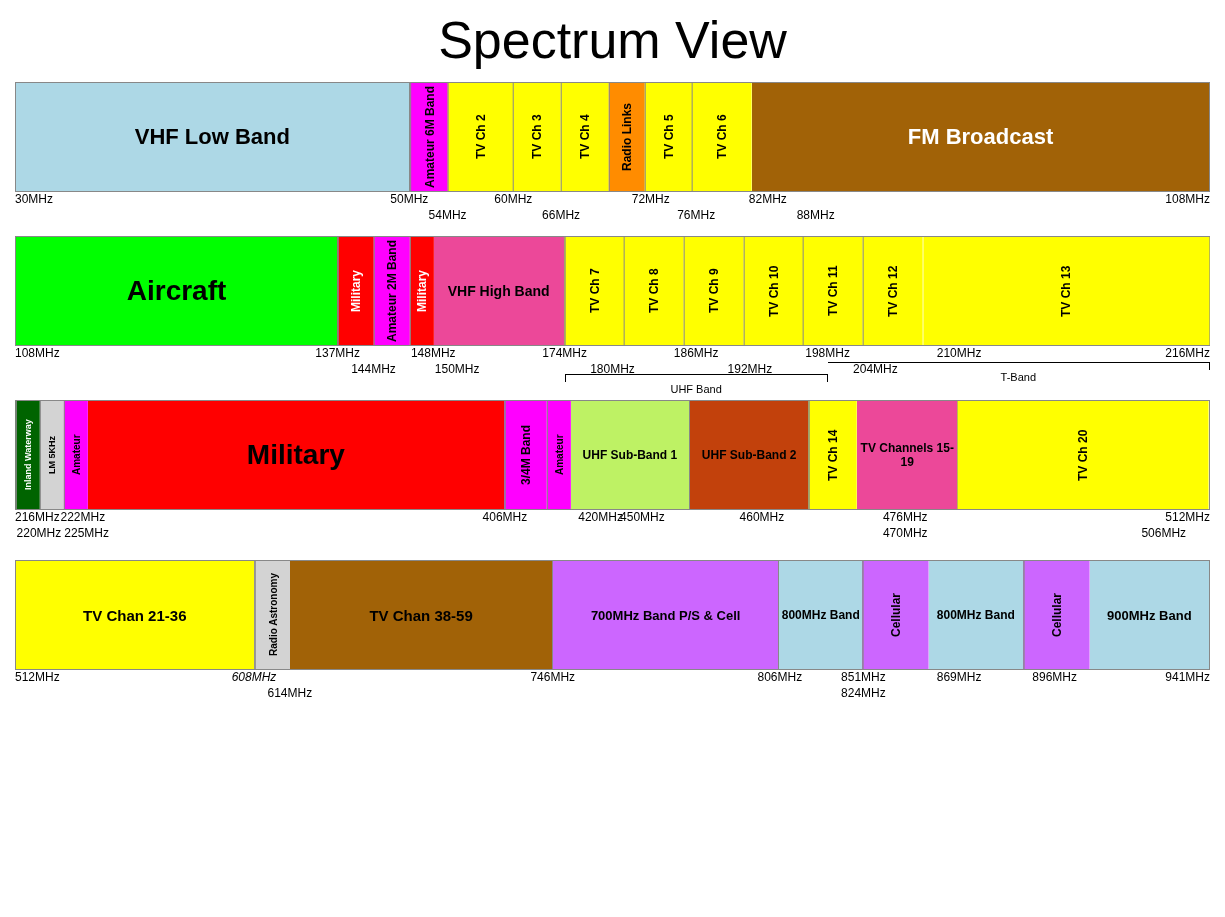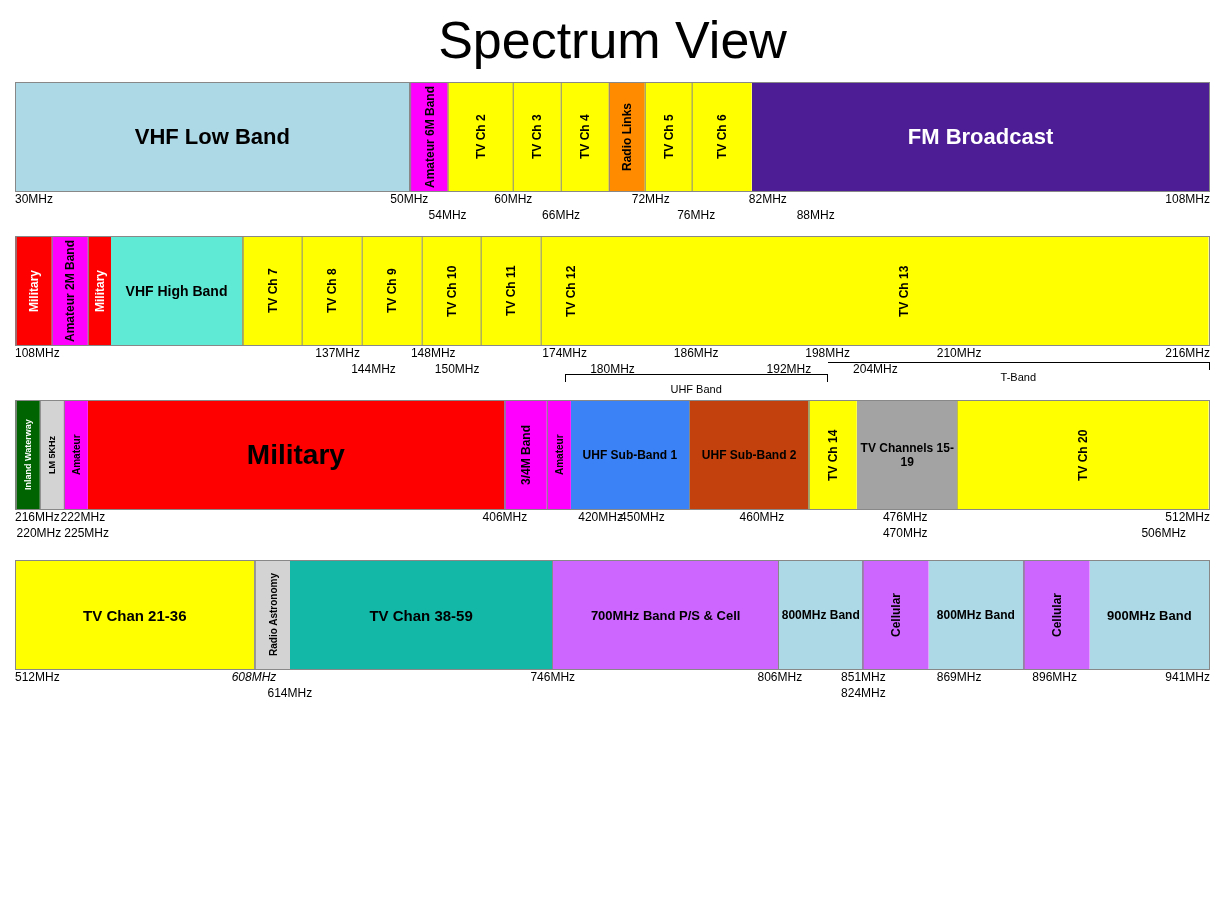--- a/index.html
+++ b/index.html
@@ -119,84 +119,85 @@
 
   <div class="band-row row1">
     <div class="band-segment seg-vhf-low" style="background:#add8e6; flex:0 0 33%; font-size:22px;">VHF Low Band</div>
     <div class="band-segment seg-amateur-6m vertical-text" style="background:#ff00ff; flex:0 0 3.2%;">Amateur 6M Band</div>
     <div class="band-segment seg-tv2 vertical-text" style="background:#ffff00; flex:0 0 5.5%;">TV Ch 2</div>
     <div class="band-segment seg-tv3 vertical-text" style="background:#ffff00; flex:0 0 4%;">TV Ch 3</div>
     <div class="band-segment seg-tv4 vertical-text" style="background:#ffff00; flex:0 0 4%;">TV Ch 4</div>
     <div class="band-segment seg-radio-links vertical-text" style="background:#ff8c00; flex:0 0 3%;">Radio Links</div>
     <div class="band-segment seg-tv5 vertical-text" style="background:#ffff00; flex:0 0 4%;">TV Ch 5</div>
     <div class="band-segment seg-tv6 vertical-text" style="background:#ffff00; flex:0 0 5%;">TV Ch 6</div>
-    <div class="band-segment seg-fm" style="background:#4c1d95; flex:1; font-size:22px; color:white;">FM Broadcast</div>
+    <div class="band-segment seg-fm" style="background:#a16207; flex:1; font-size:22px; color:white;">FM Broadcast</div>
   </div>
 
   <div class="freq-row" style="height:36px; position:relative;">
     <span class="freq-label top" style="left:0%; transform:none;">30MHz</span>
     <span class="freq-label top" style="left:33%;">50MHz</span>
     <span class="freq-label bottom" style="left:36.2%;">54MHz</span>
     <span class="freq-label top" style="left:41.7%;">60MHz</span>
     <span class="freq-label bottom" style="left:45.7%;">66MHz</span>
     <span class="freq-label top" style="left:53.2%;">72MHz</span>
     <span class="freq-label bottom" style="left:57%;">76MHz</span>
     <span class="freq-label top" style="left:63%;">82MHz</span>
     <span class="freq-label bottom" style="left:67%;">88MHz</span>
     <span class="freq-label top" style="right:0; transform:none;">108MHz</span>
   </div>
 
   <div class="band-row row2">
+    <div class="band-segment seg-aircraft" style="background:#00ff00; flex:0 0 27%; font-size:28px;">Aircraft</div>
     <div class="band-segment seg-military1 vertical-text" style="background:#ff0000; flex:0 0 3%; color:white;">Military</div>
     <div class="band-segment seg-amateur-2m vertical-text" style="background:#ff00ff; flex:0 0 3%;">Amateur 2M Band</div>
     <div class="band-segment seg-military2 vertical-text" style="background:#ff0000; flex:0 0 2%; color:white;">Military</div>
-    <div class="band-segment seg-vhf-high" style="background:#5eead4; flex:0 0 11%; font-size:14px;">VHF High Band</div>
+    <div class="band-segment seg-vhf-high" style="background:#ec4899; flex:0 0 11%; font-size:14px;">VHF High Band</div>
     <div class="band-segment seg-tv7 vertical-text" style="background:#ffff00; flex:0 0 5%;">TV Ch 7</div>
     <div class="band-segment seg-tv8 vertical-text" style="background:#ffff00; flex:0 0 5%;">TV Ch 8</div>
     <div class="band-segment seg-tv9 vertical-text" style="background:#ffff00; flex:0 0 5%;">TV Ch 9</div>
     <div class="band-segment seg-tv10 vertical-text" style="background:#ffff00; flex:0 0 5%;">TV Ch 10</div>
     <div class="band-segment seg-tv11 vertical-text" style="background:#ffff00; flex:0 0 5%;">TV Ch 11</div>
     <div class="band-segment seg-tv12 vertical-text" style="background:#ffff00; flex:0 0 5%;">TV Ch 12</div>
     <div class="band-segment seg-tv13 vertical-text" style="background:#ffff00; flex:1;">TV Ch 13</div>
   </div>
 
   <div class="freq-row" style="height:52px; position:relative; margin-bottom:2px;">
     <span class="freq-label top" style="left:0; transform:none;">108MHz</span>
     <span class="freq-label top" style="left:27%;">137MHz</span>
     <span class="freq-label bottom" style="left:30%;">144MHz</span>
     <span class="freq-label top" style="left:35%;">148MHz</span>
     <span class="freq-label bottom" style="left:37%;">150MHz</span>
     <span class="freq-label top" style="left:46%;text-align:center;">174MHz</span>
     <span class="freq-label bottom" style="left:50%;">180MHz</span>
     <span class="freq-label top" style="left:57%;">186MHz</span>
-    <span class="freq-label bottom" style="left:61.5%;margin-left:39px;">192MHz</span>
+    <span class="freq-label bottom" style="left:61.5%;">192MHz</span>
     <span class="freq-label top" style="left:68%;">198MHz</span>
     <span class="freq-label bottom" style="left:72%;">204MHz</span>
     <span class="freq-label top" style="left:79%;">210MHz</span>
     <span class="freq-label top" style="right:0; transform:none;">216MHz</span>
 
     <div style="position:absolute; top:28px; left:46%; width:22%; border-top:1px solid black; border-left:1px solid black; border-right:1px solid black; height:8px;">
       <span style="position:absolute; top:8px; left:50%; transform:translateX(-50%); font-size:11px; white-space:nowrap;">UHF Band</span>
     </div>
     <div style="position:absolute; top:16px; left:68%; width:32%; border-top:1px solid black; border-right:1px solid black; height:8px;">
       <span style="position:absolute; top:8px; left:50%; transform:translateX(-50%); font-size:11px; white-space:nowrap;">T-Band</span>
     </div>
   </div>
 
   <div class="band-row row3">
     <div class="band-segment seg-inland vertical-text" style="background:#006400; flex:0 0 2%; font-size:9px; color:white;">Inland Waterway</div>
     <div class="band-segment seg-lm5k vertical-text" style="background:#d3d3d3; flex:0 0 2%; font-size:9px;">LM 5KHz</div>
     <div class="band-segment seg-amateur-r3 vertical-text" style="background:#ff00ff; flex:0 0 2%; font-size:10px;">Amateur</div>
     <div class="band-segment seg-military-big" style="background:#ff0000; flex:0 0 35%; font-size:28px; color:black;">Military</div>
     <div class="band-segment seg-34m vertical-text" style="background:#ff00ff; flex:0 0 3.5%;">3/4M Band</div>
     <div class="band-segment seg-amateur-r3b vertical-text" style="background:#ff00ff; flex:0 0 2%; font-size:10px;">Amateur</div>
-    <div class="band-segment seg-uhf-sub1" style="background:#3b82f6; flex:0 0 10%; font-size:12px;">UHF Sub-Band 1</div>
+    <div class="band-segment seg-uhf-sub1" style="background:#bef264; flex:0 0 10%; font-size:12px;">UHF Sub-Band 1</div>
     <div class="band-segment seg-uhf-sub2" style="background:#c2410c; flex:0 0 10%; font-size:12px;">UHF Sub-Band 2</div>
     <div class="band-segment seg-tv14 vertical-text" style="background:#ffff00; flex:0 0 4%;">TV Ch 14</div>
-    <div class="band-segment seg-tv15-19" style="background:#a3a3a3; flex:0 0 8.5%; font-size:12px;">TV Channels 15-19</div>
+    <div class="band-segment seg-tv15-19" style="background:#ec4899; flex:0 0 8.5%; font-size:12px;">TV Channels 15-19</div>
     <div class="band-segment seg-tv20 vertical-text" style="background:#ffff00; flex:1;">TV Ch 20</div>
   </div>
 
   <div class="freq-row" style="height:42px; position:relative; margin-bottom:8px;">
     <span class="freq-label top" style="left:0; transform:none;">216MHz</span>
     <span class="freq-label top" style="left:4%;margin-left:20px;">222MHz</span>
     <span class="freq-label bottom" style="left:2%;">220MHz</span>
     <span class="freq-label bottom" style="left:6%;">225MHz</span>
     <span class="freq-label top" style="left:41%;">406MHz</span>
     <span class="freq-label top" style="left:49%;">420MHz</span>
@@ -204,21 +205,21 @@
     <span class="freq-label top" style="left:62.5%;">460MHz</span>
     <span class="freq-label top" style="left:74.5%;">476MHz</span>
     <span class="freq-label bottom" style="left:74.5%;">470MHz</span>
     <span class="freq-label top" style="right:0; transform:none;">512MHz</span>
     <span class="freq-label bottom" style="right:2%; transform:none;">506MHz</span>
   </div>
 
   <div class="band-row row4">
     <div class="band-segment seg-tv21-36" style="background:#ffff00; flex:0 0 20%; font-size:15px;">TV Chan 21-36</div>
     <div class="band-segment seg-radio-astro vertical-text" style="background:#d3d3d3; flex:0 0 3%; font-size:10px;">Radio Astronomy</div>
-    <div class="band-segment seg-tv38-59" style="background:#14b8a6; flex:0 0 22%; font-size:15px;">TV Chan 38-59</div>
+    <div class="band-segment seg-tv38-59" style="background:#a16207; flex:0 0 22%; font-size:15px;">TV Chan 38-59</div>
     <div class="band-segment seg-700mhz" style="background:#cc66ff; flex:0 0 19%; font-size:13px;">700MHz Band P/S &amp; Cell</div>
     <div class="band-segment seg-800mhz-band" style="background:#add8e6; flex:0 0 7%; font-size:12px;">800MHz Band</div>
     <div class="band-segment seg-cellular1 vertical-text" style="background:#cc66ff; flex:0 0 5.5%;">Cellular</div>
     <div class="band-segment seg-800mhz-band2" style="background:#add8e6; flex:0 0 8%; font-size:12px;">800MHz Band</div>
     <div class="band-segment seg-cellular2 vertical-text" style="background:#cc66ff; flex:0 0 5.5%;">Cellular</div>
     <div class="band-segment seg-900mhz" style="background:#add8e6; flex:1; font-size:13px;">900MHz Band</div>
   </div>
 
   <div class="freq-row" style="height:42px; position:relative; margin-bottom:0;">
     <span class="freq-label top" style="left:0; transform:none;">512MHz</span>

